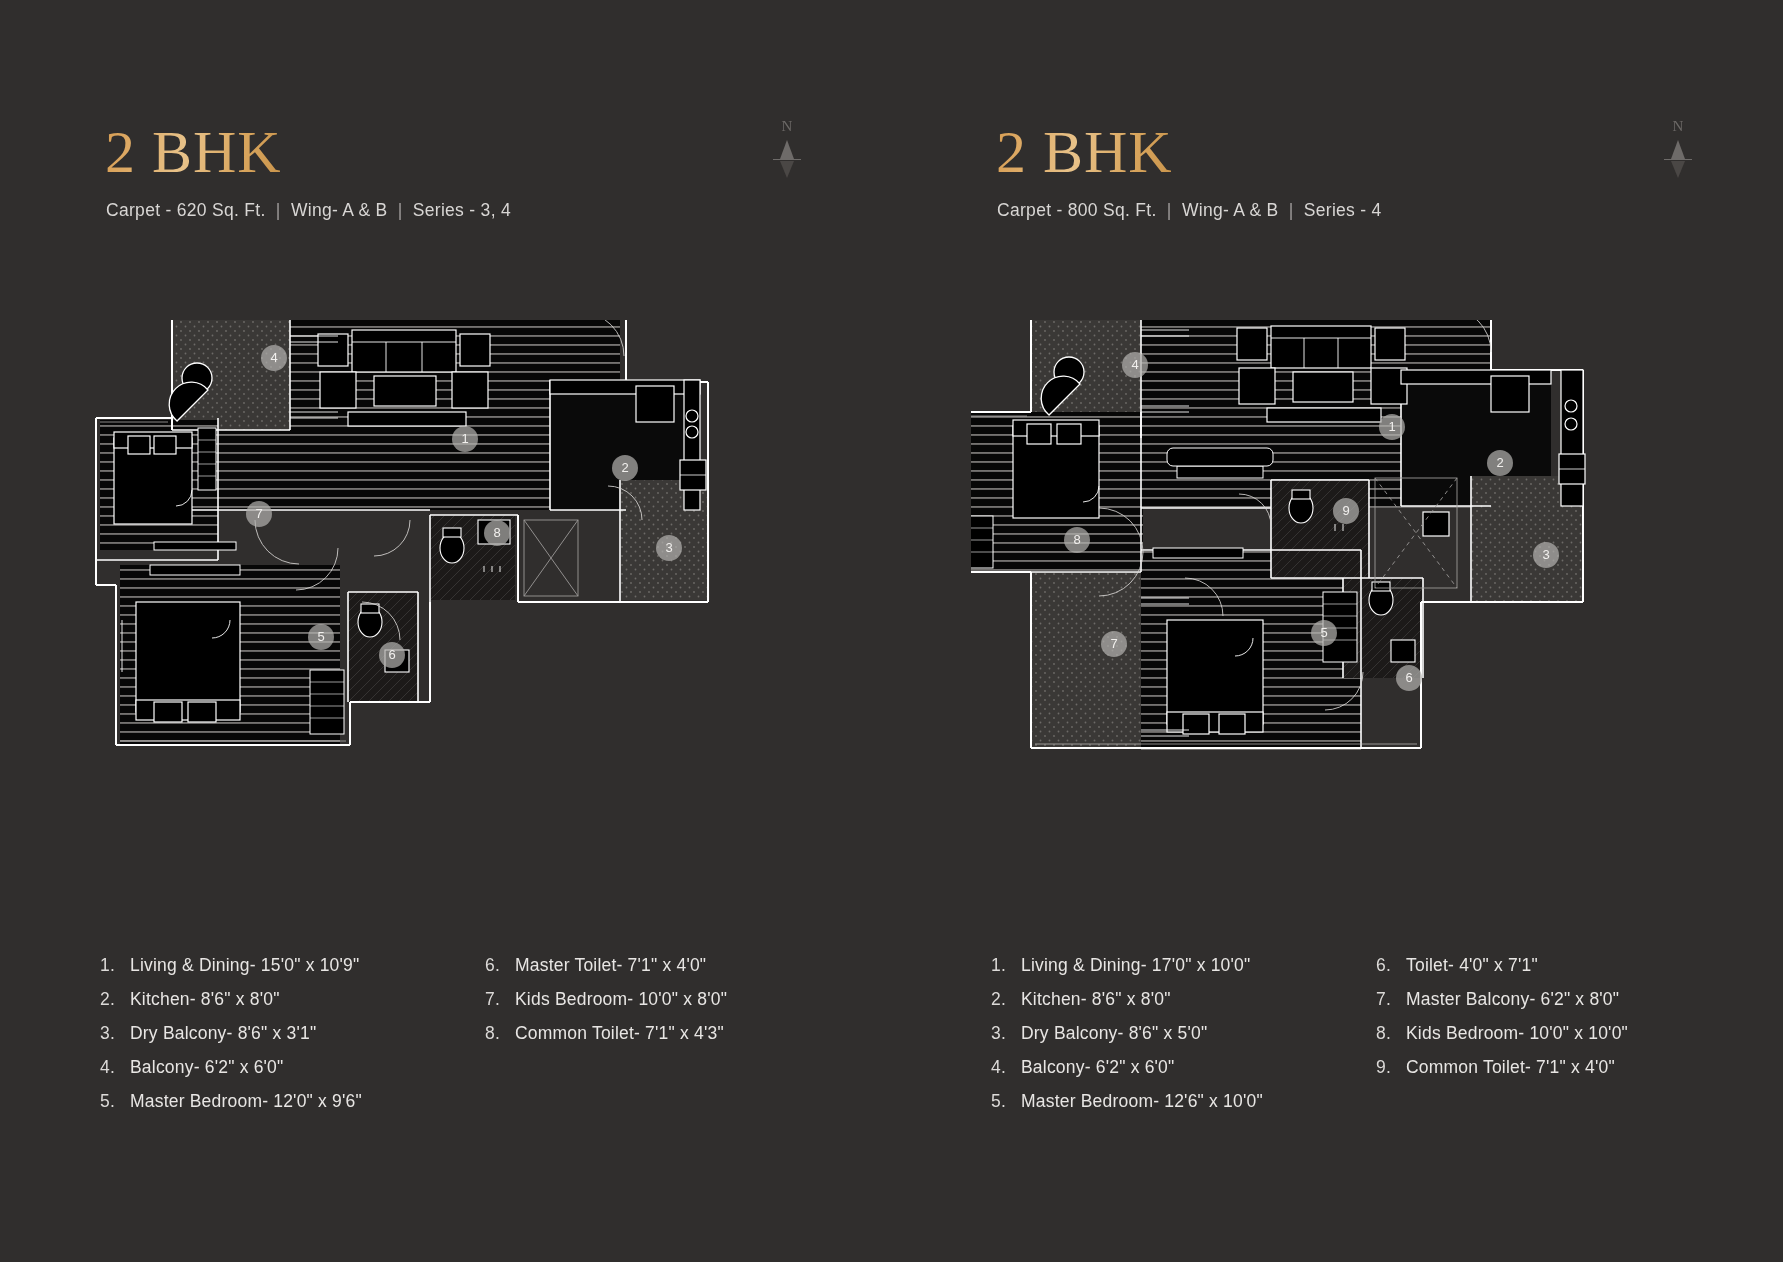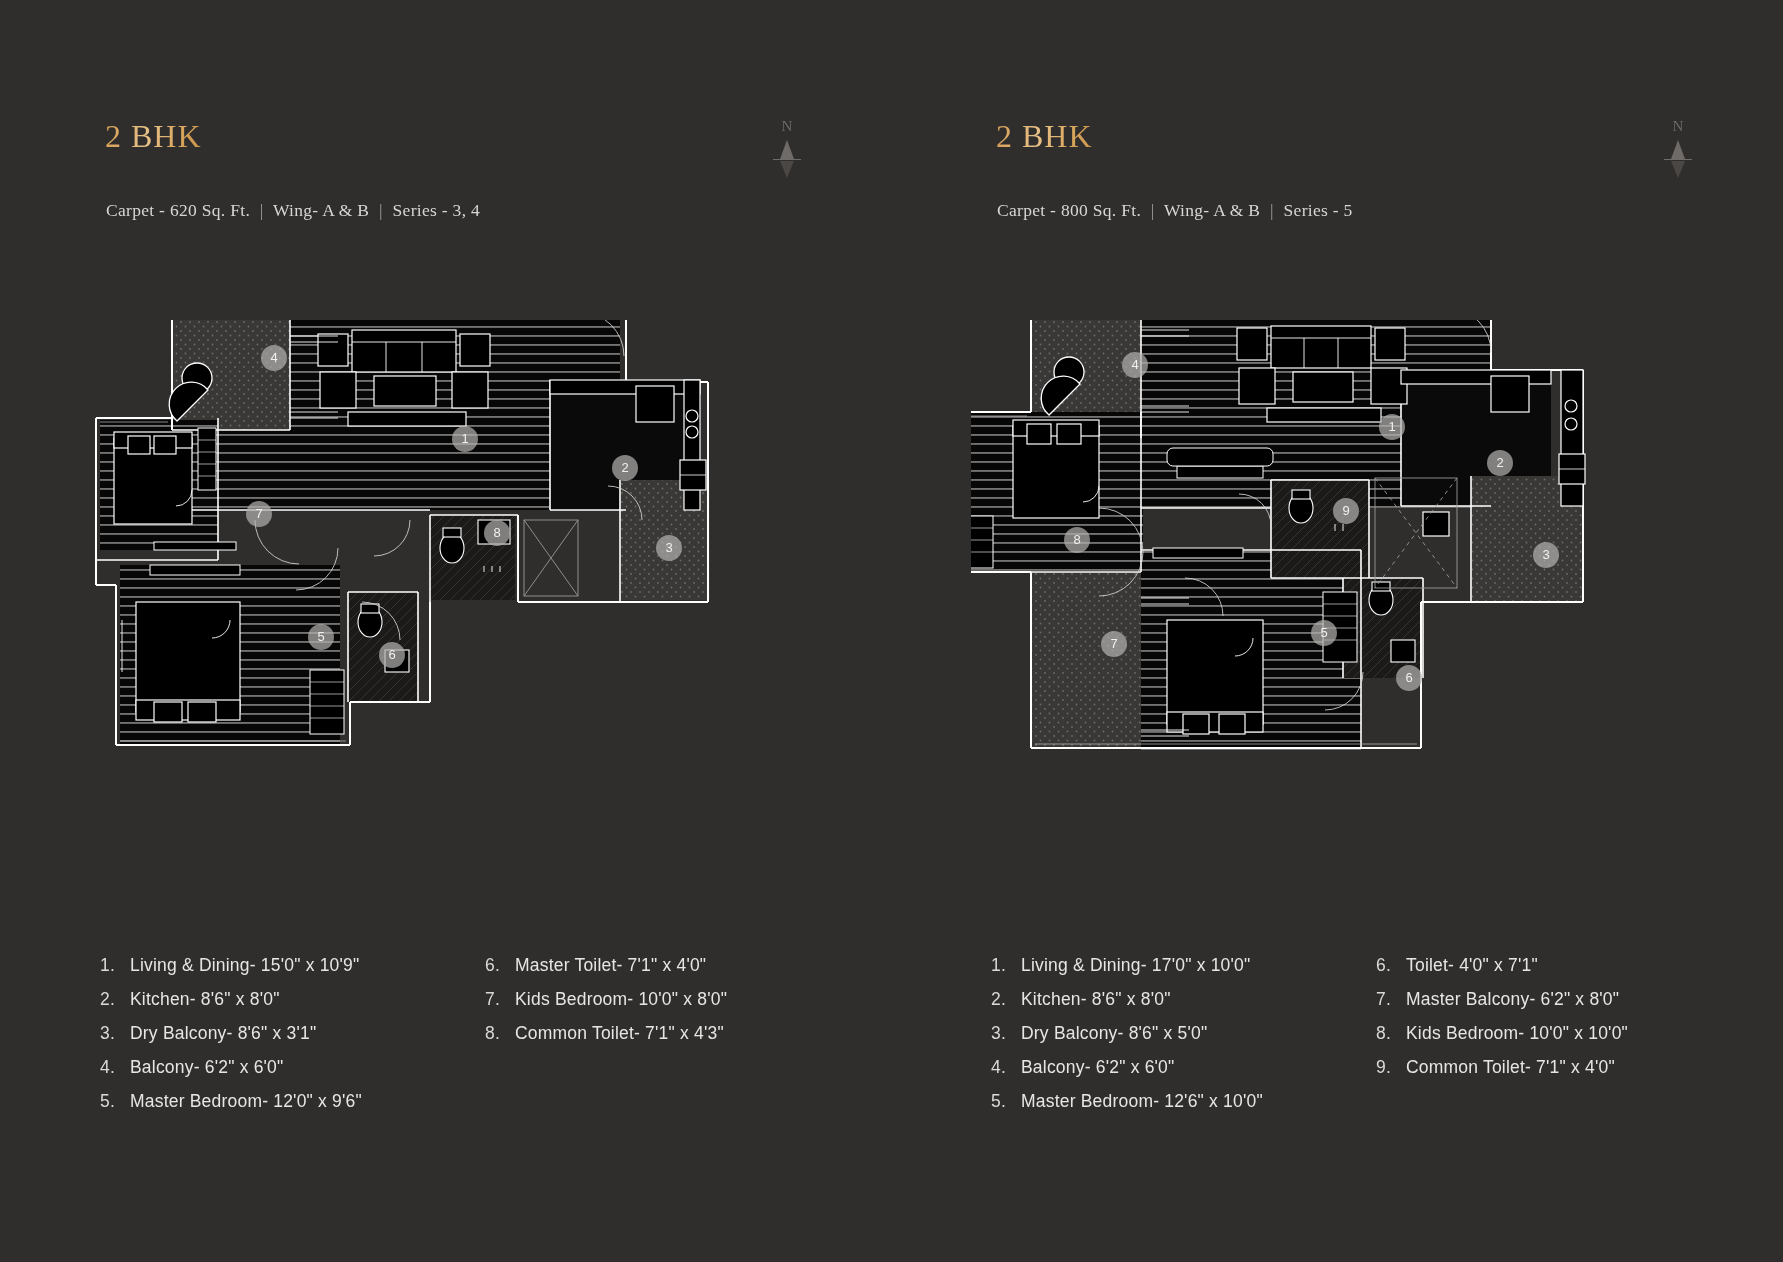--- a/index.html
+++ b/index.html
@@ -12,29 +12,29 @@
   .page { position: relative; width: 1783px; height: 1262px; background: #302e2d; }
 
   .panel { position: absolute; top: 0; height: 1262px; width: 891px; }
   .panel.left  { left: 0; }
   .panel.right { left: 891px; }
 
   
   .plan-title {
     position: absolute; left: 105px; top: 118px;
     font-family: "Liberation Serif", serif;
-    font-size: 32px; font-weight: 400; letter-spacing: 1px;
+    font-size: 60px; font-weight: 400; letter-spacing: 1px;
     color: #dca860;
     background: linear-gradient(100deg,#d79d52 0%,#e8c289 45%,#d9a65e 75%,#c9944b 100%);
     -webkit-background-clip: text; background-clip: text;
     -webkit-text-fill-color: transparent;
   }
   .plan-sub {
     position: absolute; left: 106px; top: 200px;
-    font-size: 17.5px; color: #d8d6d4; letter-spacing: .3px; white-space: nowrap; font-family: Liberation Serif, serif;
+    font-size: 17.5px; color: #d8d6d4; letter-spacing: .3px; white-space: nowrap;
   }
   .plan-sub .sep { color: #9d9b99; padding: 0 5px; }
 
   
   .compass { position: absolute; left: 770px; top: 120px; width: 34px; height: 60px; }
   .compass .n {
     position: absolute; top: -2px; left: 0; width: 34px; text-align: center;
     font-size: 15px; color: #6b6866; font-family: "Liberation Serif", serif;
   }
   .compass .up {
@@ -316,21 +316,21 @@
 
   <div class="panel right">
 
     <div class="plan-title">2 BHK</div>
 
     <div class="plan-sub">
       <span>Carpet - 800 Sq. Ft.</span>
       <span class="sep">|</span>
       <span>Wing- A &amp; B</span>
       <span class="sep">|</span>
-      <span>Series - 5</span>
+      <span>Series - 4</span>
     </div>
 
     <div class="compass">
       <div class="n">N</div>
       <div class="up"></div>
       <div class="bar"></div>
       <div class="dn"></div>
     </div>
 
     <div class="plan-canvas">

